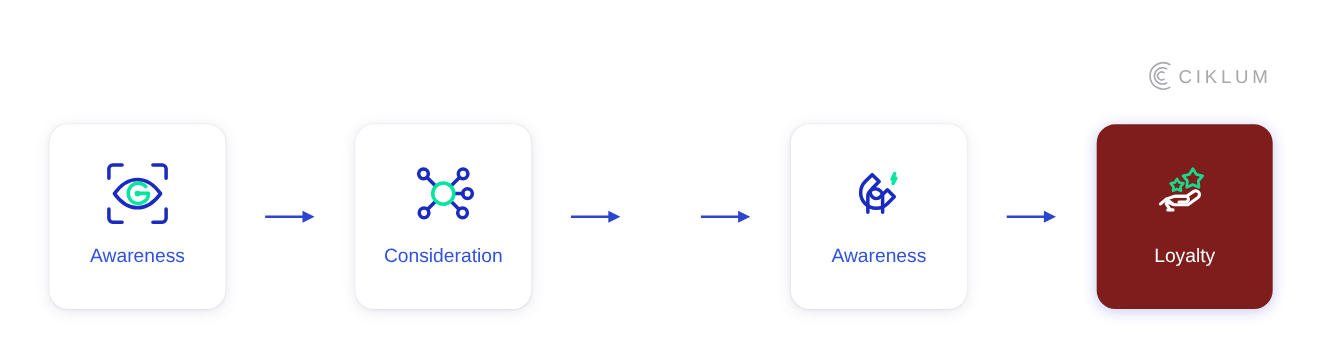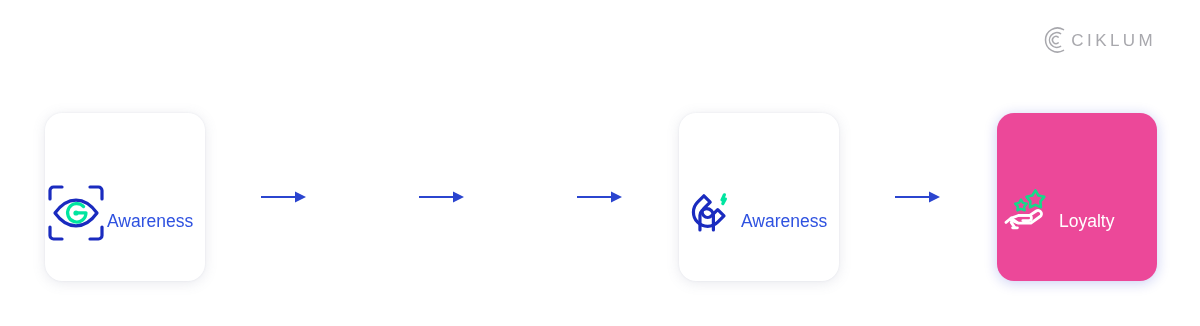--- a/index.html
+++ b/index.html
@@ -11,21 +11,21 @@
     height: 326px;
     background: #ffffff;
     font-family: "Liberation Sans", sans-serif;
     overflow: hidden;
     position: relative;
   }
 
   
   .brand {
     position: absolute;
-    top: 25px;
+    top: 54px;
     right: 44px;
     display: flex;
     align-items: center;
   }
   .brand-mark {
     width: 30px;
     height: 30px;
     display: block;
   }
   .brand-word {
@@ -49,29 +49,29 @@
 
   .card {
     width: 160px;
     height: 168px;
     flex: 0 0 160px;
     background: #ffffff;
     border-radius: 17px;
     box-shadow: 0 2px 13px rgba(110, 118, 150, 0.16),
                 0 0 2px rgba(110, 118, 150, 0.12);
     display: flex;
-    flex-direction: row;
+    flex-direction: column;
     align-items: center;
     justify-content: flex-start;
     box-sizing: border-box;
     padding-top: 32px;
     position: relative;
   }
   .card.is-highlighted {
-    background: #ec4899;
+    background: #7f1d1d;
     box-shadow: 0 2px 13px rgba(18, 38, 204, 0.22);
   }
 
   .card-icon {
     width: 62px;
     height: 62px;
     display: block;
   }
 
   .card-label {
@@ -131,20 +131,41 @@
     <span class="card-label">Awareness</span>
   </div>
 
   <div class="connector">
     <svg width="46" height="14" viewBox="0 0 46 14" fill="none" aria-hidden="true">
       <path d="M0 7h35" stroke="#2b45cf" stroke-width="2.2"></path>
       <path d="M34 1.6 45 7l-11 5.4z" fill="#2b45cf"></path>
     </svg>
   </div>
 
+  <div class="card">
+    <span>
+      <svg class="card-icon" viewBox="0 0 62 62" fill="none" aria-hidden="true">
+
+        <path d="M23.6 23.6 16.5 16.5" stroke="#1a2bbf" stroke-width="3.2" stroke-linecap="round"></path>
+        <path d="M38.4 23.6 45.5 16.5" stroke="#1a2bbf" stroke-width="3.2" stroke-linecap="round"></path>
+        <path d="M41.5 31H49" stroke="#1a2bbf" stroke-width="3.2" stroke-linecap="round"></path>
+        <path d="M38.4 38.4 45 45" stroke="#1a2bbf" stroke-width="3.2" stroke-linecap="round"></path>
+        <path d="M23.6 38.4 17 45" stroke="#1a2bbf" stroke-width="3.2" stroke-linecap="round"></path>
+
+        <circle cx="13" cy="13" r="4.4" stroke="#1a2bbf" stroke-width="3.2"></circle>
+        <circle cx="49" cy="13" r="4.4" stroke="#1a2bbf" stroke-width="3.2"></circle>
+        <circle cx="53" cy="31" r="4.4" stroke="#1a2bbf" stroke-width="3.2"></circle>
+        <circle cx="48.5" cy="48.5" r="4.4" stroke="#1a2bbf" stroke-width="3.2"></circle>
+        <circle cx="13.5" cy="48.5" r="4.4" stroke="#1a2bbf" stroke-width="3.2"></circle>
+
+        <circle cx="31" cy="31" r="9.6" stroke="#00e5a0" stroke-width="3.2"></circle>
+      </svg>
+    </span>
+    <span class="card-label">Consideration</span>
+  </div>
 
   <div class="connector">
     <svg width="46" height="14" viewBox="0 0 46 14" fill="none" aria-hidden="true">
       <path d="M0 7h35" stroke="#2b45cf" stroke-width="2.2"></path>
       <path d="M34 1.6 45 7l-11 5.4z" fill="#2b45cf"></path>
     </svg>
   </div>
 
 
   <div class="connector">

